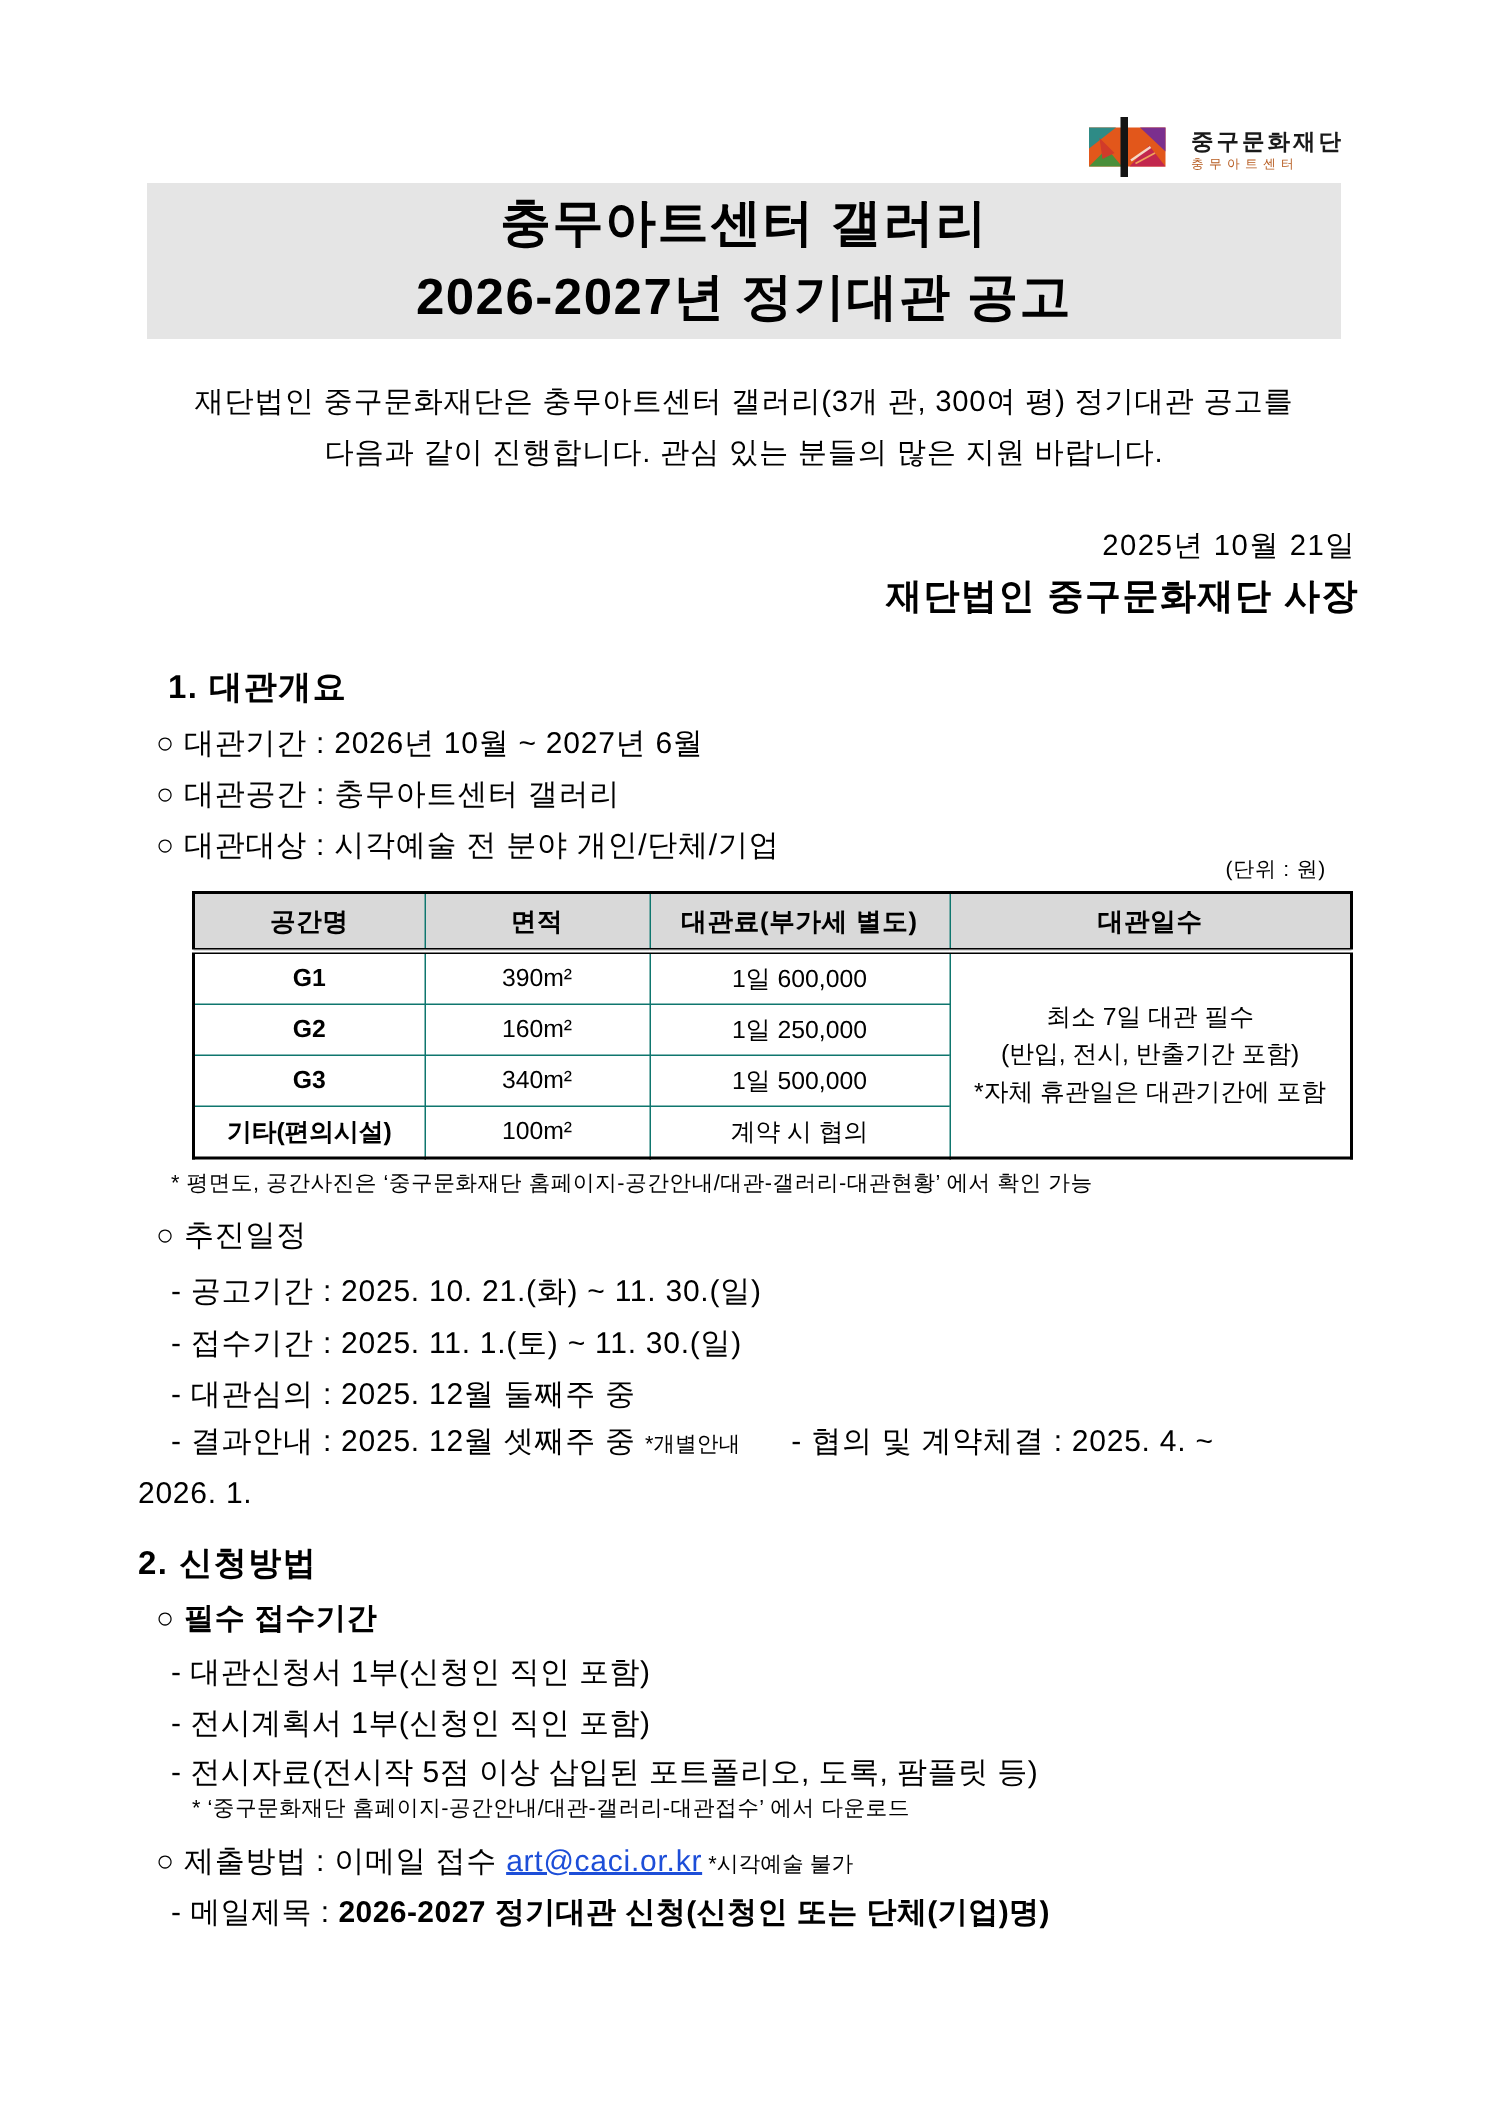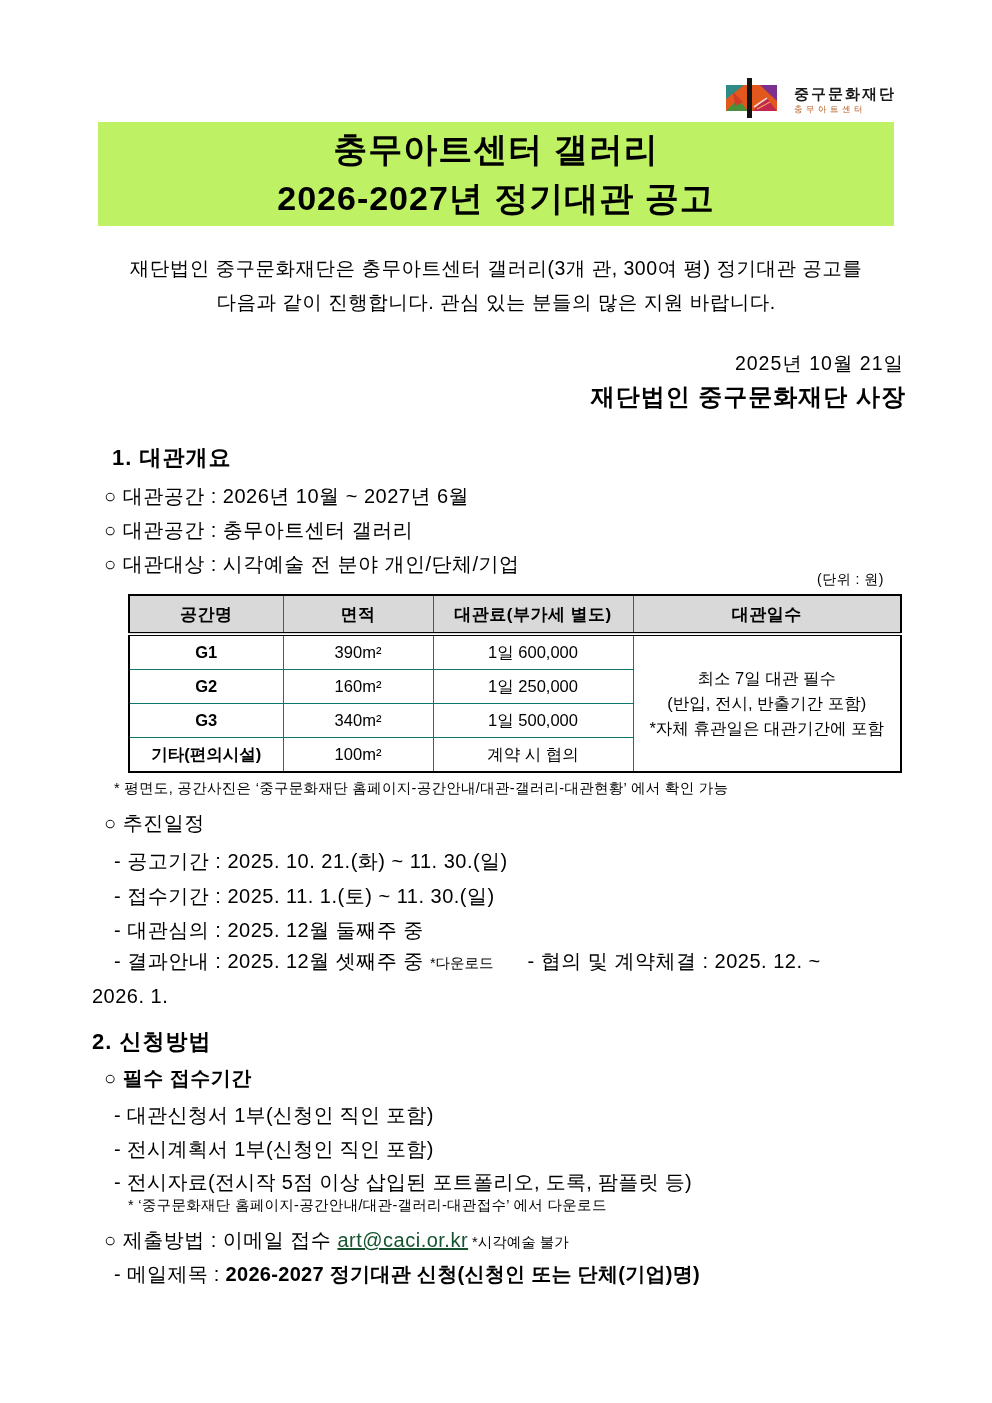--- a/index.html
+++ b/index.html
@@ -16,21 +16,21 @@
 
   
   .logo{top:78px;right:96px;display:flex;align-items:center;gap:9px;}
   .logo-text{display:flex;flex-direction:column;line-height:1.15;}
   .logo-org{font-size:15px;font-weight:bold;letter-spacing:2px;color:#1a1a1a;}
   .logo-sub{font-size:8.5px;letter-spacing:3.5px;color:#b65a1e;margin-top:2px;}
 
   
   .band{
     top:122px;left:98px;width:796px;height:104px;
-    background:#bef264;
+    background:#e5e5e5;
     display:flex;flex-direction:column;align-items:center;justify-content:center;
     font-weight:bold;font-size:34px;line-height:49px;letter-spacing:1px;
     text-align:center;
   }
 
   .intro{top:251px;left:60px;width:872px;text-align:center;font-size:19.5px;line-height:34px;letter-spacing:0.5px;}
 
   .date-line{top:350px;right:88px;font-size:19.5px;letter-spacing:1px;}
   .sig-line{top:381px;right:86px;font-size:24px;font-weight:bold;letter-spacing:1px;}
 
@@ -67,21 +67,21 @@
   .result-para{top:945px;left:92px;width:816px;font-size:20px;line-height:33px;letter-spacing:0.5px;text-indent:22px;}
   .result-para .wrap-line{display:inline;}
   .small-note{font-size:14.5px;letter-spacing:0;}
   .gap{display:inline-block;width:34px;}
 
   .req-head{top:1065px;left:104px;font-size:20px;font-weight:bold;letter-spacing:0.5px;}
   .req-items{top:1099px;left:114px;font-size:20px;line-height:33.5px;letter-spacing:0.3px;}
   .dl-note{top:1196px;left:128px;font-size:14.5px;letter-spacing:0.3px;}
 
   .submit-line{top:1227px;left:104px;font-size:20px;letter-spacing:0.5px;}
-  .email-link{color:#14532d;}
+  .email-link{color:#1d4ed8;}
   .mail-line{top:1261px;left:114px;font-size:20px;letter-spacing:0.3px;}
   .mail-bold{font-weight:bold;}
 </style>
 </head>
 <body>
 
 <div class="page">
 
   <div class="abs logo">
     <span>
@@ -112,21 +112,21 @@
     <span>재단법인 중구문화재단은 충무아트센터 갤러리(3개 관, 300여 평) 정기대관 공고를</span><br>
     <span>다음과 같이 진행합니다. 관심 있는 분들의 많은 지원 바랍니다.</span>
   </div>
 
   <div class="abs date-line">2025년 10월 21일</div>
   <div class="abs sig-line">재단법인 중구문화재단 사장</div>
 
   <div class="abs sec-heading h1">1. 대관개요</div>
 
   <div class="abs bullets">
-    <div>○ 대관공간 : 2026년 10월 ~ 2027년 6월</div>
+    <div>○ 대관기간 : 2026년 10월 ~ 2027년 6월</div>
     <div>○ 대관공간 : 충무아트센터 갤러리</div>
     <div>○ 대관대상 : 시각예술 전 분야 개인/단체/기업</div>
   </div>
 
   <div class="abs unit-note">(단위 : 원)</div>
 
   <table class="space">
     <colgroup>
         <col class="col1">
         <col class="col2">
@@ -170,21 +170,21 @@
 
   <div class="abs tfootnote">* 평면도, 공간사진은 ‘중구문화재단 홈페이지-공간안내/대관-갤러리-대관현황’ 에서 확인 가능</div>
 
   <div class="abs sched-head">○ 추진일정</div>
   <div class="abs sched-items">
     <div>- 공고기간 : 2025. 10. 21.(화) ~ 11. 30.(일)</div>
     <div>- 접수기간 : 2025. 11. 1.(토) ~ 11. 30.(일)</div>
     <div>- 대관심의 : 2025. 12월 둘째주 중</div>
   </div>
   <div class="abs result-para">
-    <span>- 결과안내 : 2025. 12월 셋째주 중 </span><span class="small-note">*다운로드</span><span class="gap"></span><span>- 협의 및 계약체결 : 2025. 12. ~</span><br>
+    <span>- 결과안내 : 2025. 12월 셋째주 중 </span><span class="small-note">*개별안내</span><span class="gap"></span><span>- 협의 및 계약체결 : 2025. 4. ~</span><br>
     <span class="wrap-line">2026. 1.</span>
   </div>
 
   <div class="abs sec-heading h2">2. 신청방법</div>
 
   <div class="abs req-head">○ 필수 접수기간</div>
   <div class="abs req-items">
     <div>- 대관신청서 1부(신청인 직인 포함)</div>
     <div>- 전시계획서 1부(신청인 직인 포함)</div>
     <div>- 전시자료(전시작 5점 이상 삽입된 포트폴리오, 도록, 팜플릿 등)</div>

